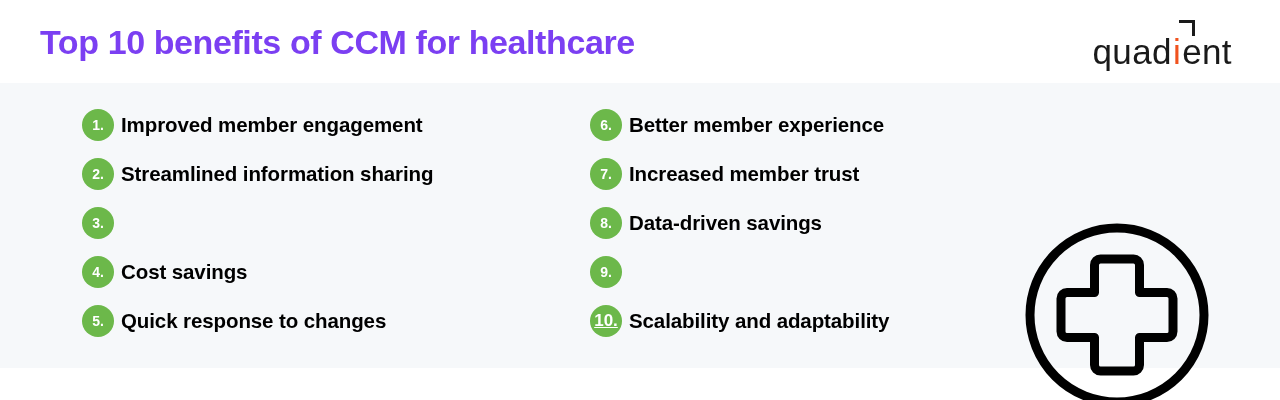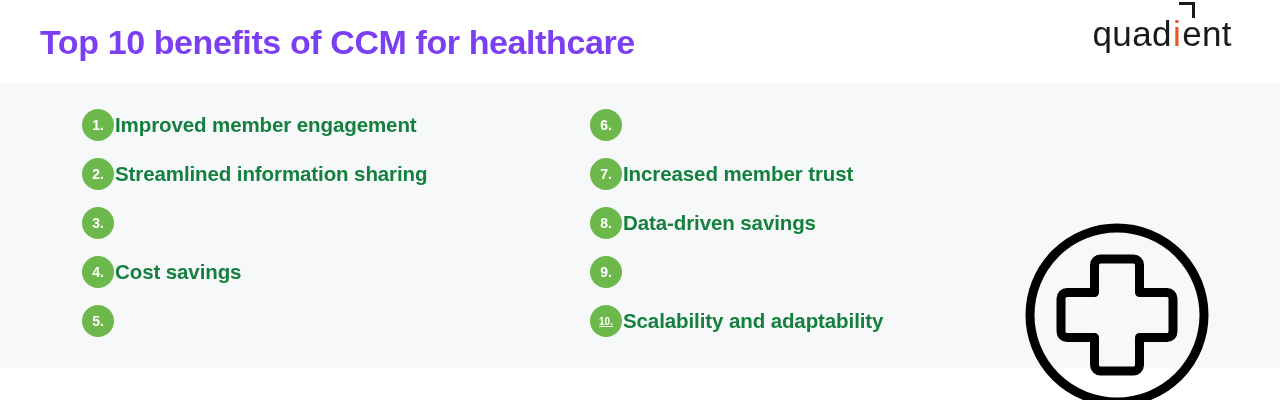--- a/index.html
+++ b/index.html
@@ -33,21 +33,21 @@
     letter-spacing: -0.4px;
     color: #7b3ff2;
     white-space: nowrap;
     line-height: 42px;
   }
 
   
   .logo {
     position: absolute;
     right: 48px;
-    top: 14px;
+    top: 32px;
     height: 40px;
     display: flex;
     align-items: flex-start;
     justify-content: center;
   }
   .logo-wordmark {
     position: relative;
     font-size: 35px;
     line-height: 40px;
     font-weight: 300;
@@ -111,28 +111,28 @@
     background: #6cb84a;
     color: #ffffff;
     font-size: 14px;
     font-weight: bold;
     display: flex;
     align-items: center;
     justify-content: center;
     letter-spacing: 0px;
   }
   .benefit-badge.wide {
-    font-size: 10px;
+    font-size: 17px;
     text-decoration: underline;
   }
   .benefit-label {
-    margin-left: 1px;
+    margin-left: 7px;
     font-size: 20.5px;
     font-weight: bold;
-    color: #15803d;
+    color: #000000;
     white-space: nowrap;
     letter-spacing: -0.1px;
     text-align: center;
   }
 
   
   .cross-icon {
     position: absolute;
     left: 1022px;
     top: 137px;
@@ -174,28 +174,30 @@
       <div class="benefit-badge">3.</div>
     </div>
 
     <div class="benefit-item">
       <div class="benefit-badge">4.</div>
       <div class="benefit-label">Cost savings</div>
     </div>
 
     <div class="benefit-item">
       <div class="benefit-badge">5.</div>
+      <div class="benefit-label">Quick response to changes</div>
     </div>
 
   </div>
 
   <div class="benefit-col right">
 
     <div class="benefit-item">
       <div class="benefit-badge">6.</div>
+      <div class="benefit-label">Better member experience</div>
     </div>
 
     <div class="benefit-item">
       <div class="benefit-badge">7.</div>
       <div class="benefit-label">Increased member trust</div>
     </div>
 
     <div class="benefit-item">
       <div class="benefit-badge">8.</div>
       <div class="benefit-label">Data-driven savings</div>

